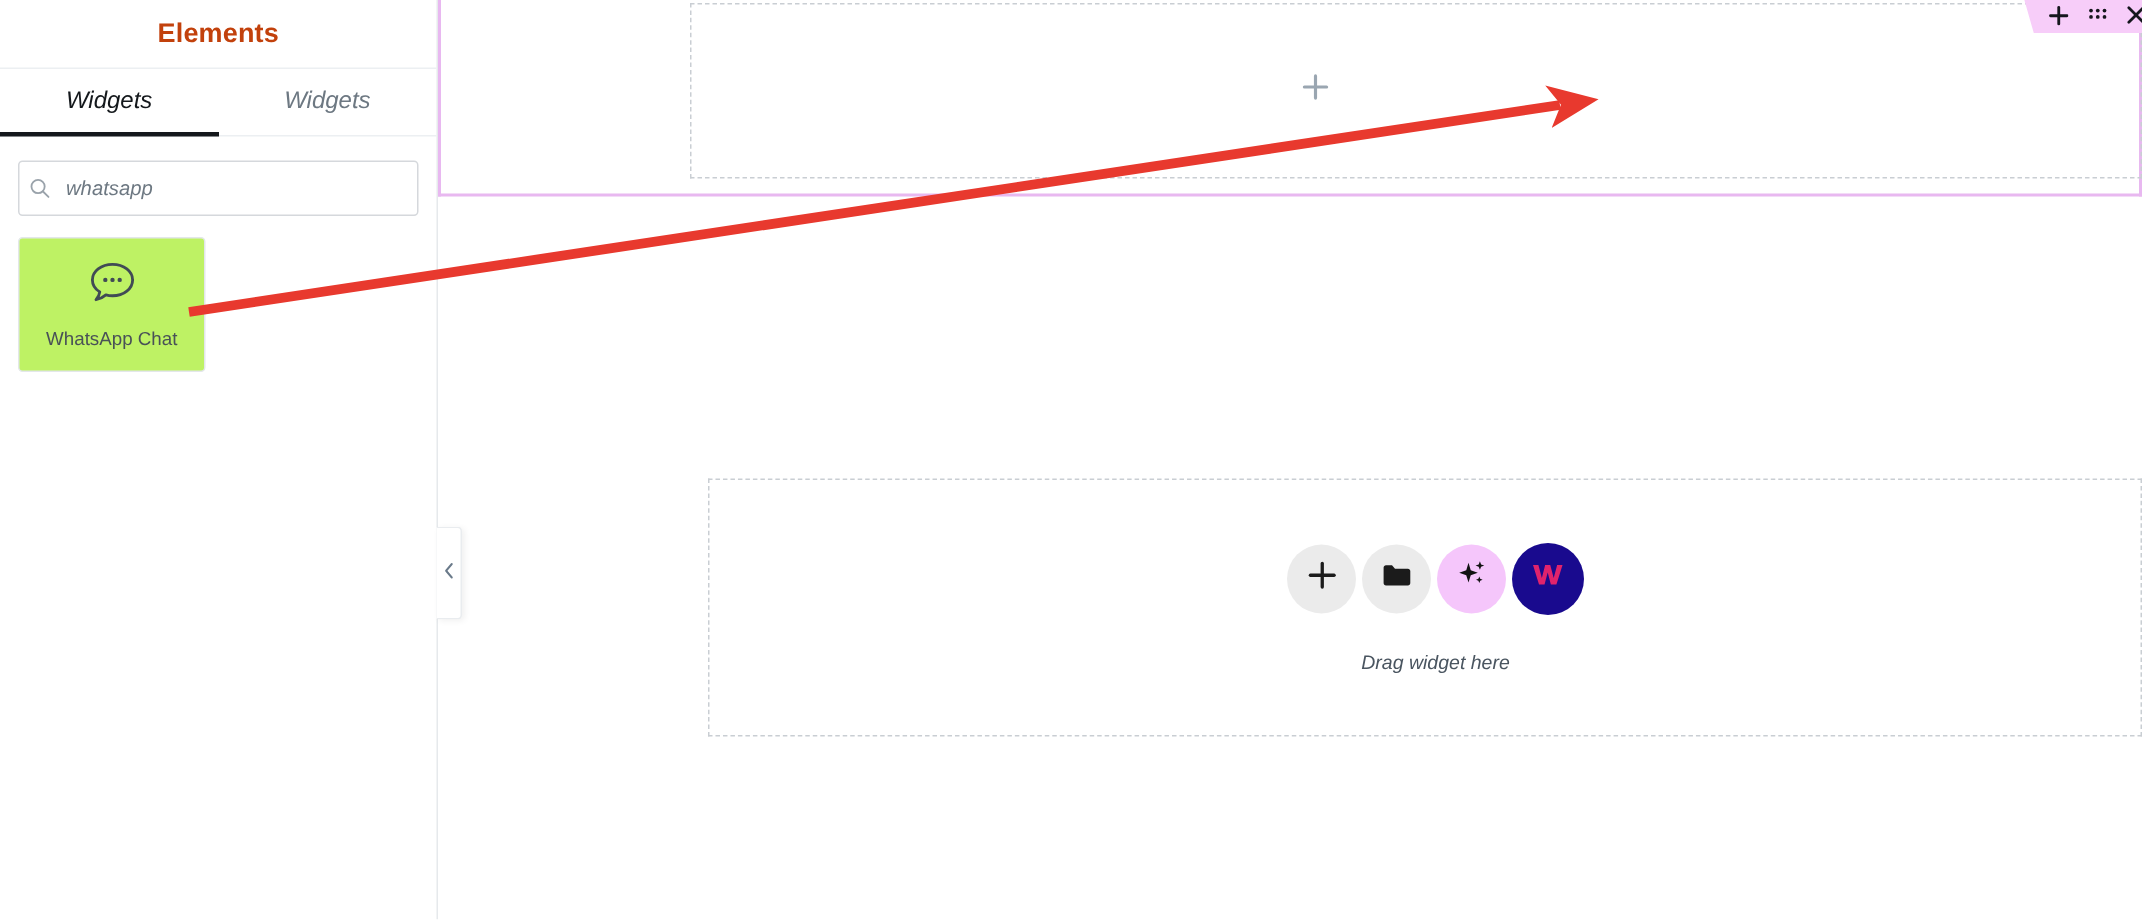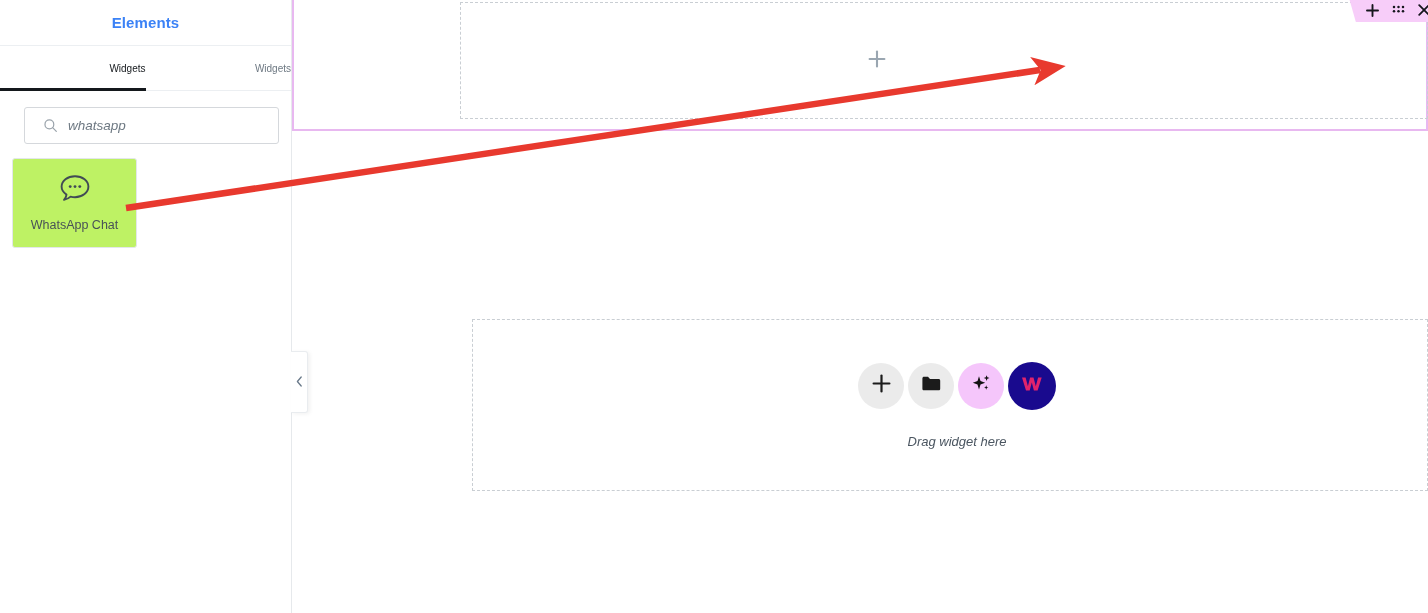--- a/index.html
+++ b/index.html
@@ -28,57 +28,58 @@
     z-index: 5;
   }
   #panel-header {
     height: 46px;
     display: flex;
     align-items: center;
     justify-content: center;
     border-bottom: 1px solid #eceff2;
   }
   #panel-title {
-    font-size: 15px;
+    font-size: 18px;
     font-weight: bold;
-    color: #3b82f6;
+    color: #c2410c;
     letter-spacing: 0.1px;
   }
   #tabs {
     display: flex;
     height: 45px;
     border-bottom: 1px solid #eceff2;
     position: relative;
   }
   .tab {
     flex: 1 1 50%;
     display: flex;
     align-items: center;
-    justify-content: flex-end;
-    font-size: 10px;
+    justify-content: center;
+    font-size: 16px;
     color: #6d7882;
     position: relative;
     cursor: pointer;
+    font-style: italic;
   }
   .tab.active { color: #14181c; }
   .tab.active::after {
     content: "";
     position: absolute;
     left: 0; right: 0; bottom: -1px;
     height: 3px;
     background: #14181c;
   }
   #search-wrap {
-    margin: 16px 12px 0 24px;
+    margin: 16px 12px 0 12px;
     height: 37px;
     border: 1px solid #d5d8dc;
     border-radius: 3px;
     display: flex;
     align-items: center;
-    padding: 0 18px;
+    padding: 0 6px;
     background: #fff;
   }
   #search-icon { flex: 0 0 auto; display: flex; align-items: center; }
   #search-input {
     border: 0;
     outline: 0;
     margin-left: 10px;
     font-family: "Liberation Sans", sans-serif;
     font-size: 13.5px;
     font-style: italic;

